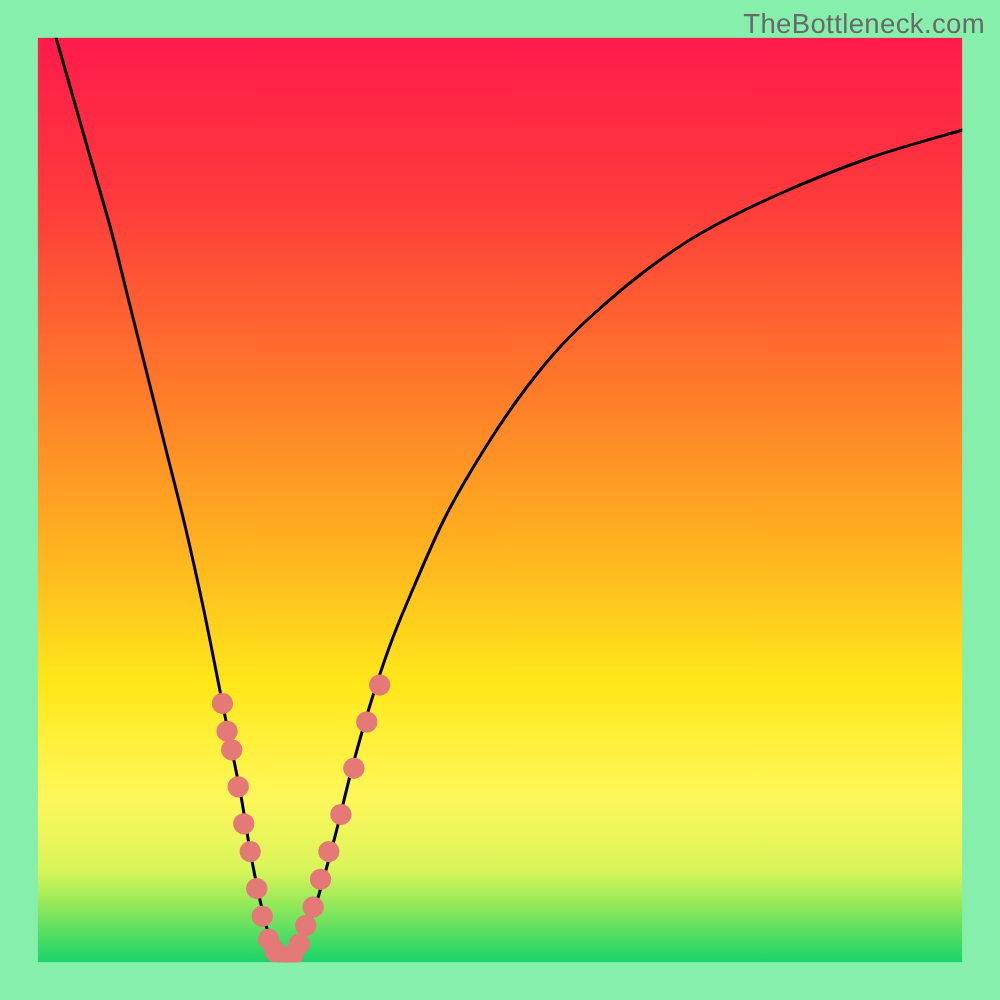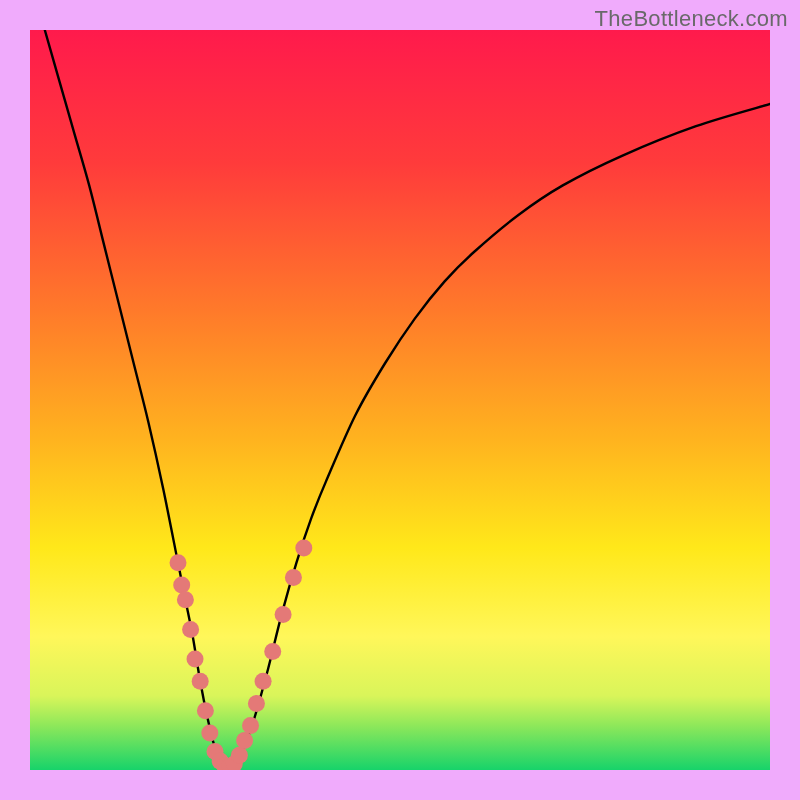--- a/index.html
+++ b/index.html
@@ -7,21 +7,21 @@
     padding: 0;
     width: 800px;
     height: 800px;
     overflow: hidden;
     font-family: Arial, Helvetica, sans-serif;
     background: #000;
   }
   .frame {
     width: 800px;
     height: 800px;
-    background: #f0abfc;
+    background: #86efac;
     position: relative;
   }
   .plot {
     position: absolute;
     left: 30px;
     top: 30px;
     width: 740px;
     height: 740px;
     overflow: hidden;
   }

